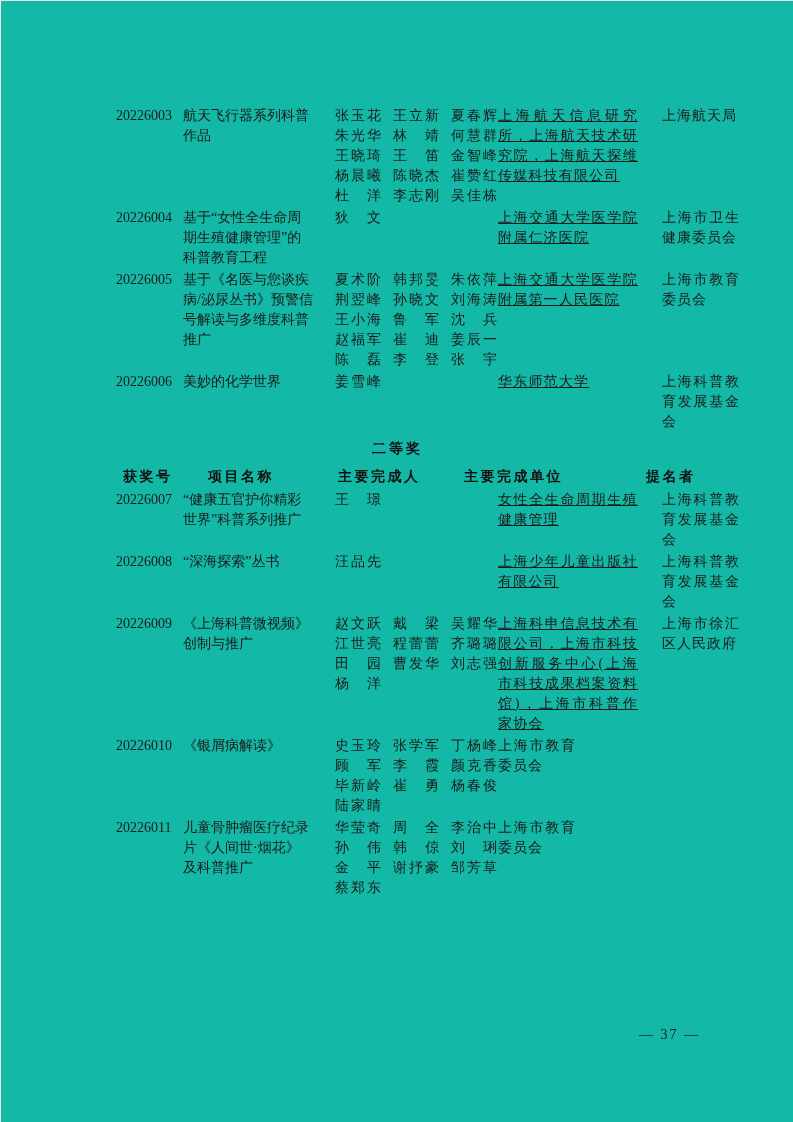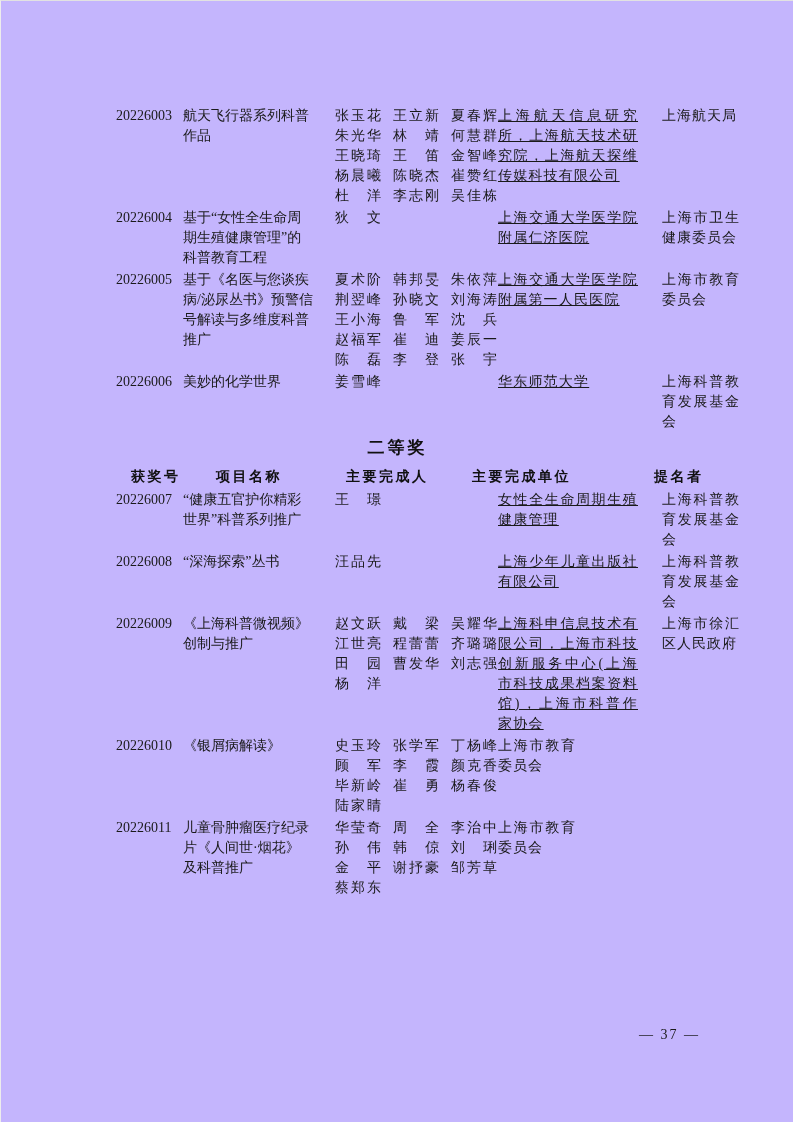--- a/index.html
+++ b/index.html
@@ -1,20 +1,20 @@
 <!DOCTYPE html>
 <html><head>
 <meta charset="utf-8">
 <style>
   html,body { margin:0; padding:0; background:#888; }
   .page {
     position:relative;
     width:793px; height:1122px;
     margin:0 auto;
-    background:#c4b5fd;
+    background:#14b8a6;
     border-top:1px solid #e2e2e2;
     border-left:1px solid #ededed;
     font-family:"Liberation Serif","DejaVu Serif",serif;
     font-size:14px;
     line-height:20px;
     color:#1a1a1a;
     overflow:hidden;
     box-sizing:border-box;
   }
   .content {
@@ -28,24 +28,24 @@
   .col-persons   { width:158px; margin-right:5px;  flex:none; }
   .col-units     { width:140px; margin-right:24px;  flex:none; text-align:justify; letter-spacing:1.2px;text-decoration:underline; }
   .col-nominator { width:78px;  flex:none; text-align:justify; letter-spacing:1px; }
   .person-line { display:flex; height:20px; }
   .name { display:inline-block; width:46px; margin-right:12px; text-align:justify; text-align-last:justify; flex:none; }
   .name:last-child { margin-right:16px; }
   .section-title {
     width:793px; margin:4px 0 0 -115px;
     text-align:center;
     font-family:"Liberation Sans","DejaVu Sans",sans-serif;
-    font-weight:bold; font-size:17px; line-height:24px;
+    font-weight:bold; font-size:14px; line-height:24px;
     letter-spacing:3px; color:#111;
   }
-  .table-header { position:relative; height:20px; margin:6px 0 4px 8px; }
+  .table-header { position:relative; height:20px; margin:6px 0 4px 0; }
   .table-header span {
     position:absolute; top:0;
     font-family:"Liberation Sans","DejaVu Sans",sans-serif;
     font-weight:bold; font-size:14px; letter-spacing:2.5px;
     white-space:nowrap; color:#111;
   }
   .hdr-id        { left:7px; }
   .hdr-project   { left:92px; }
   .hdr-persons   { left:222px; }
   .hdr-units     { left:348px; }

